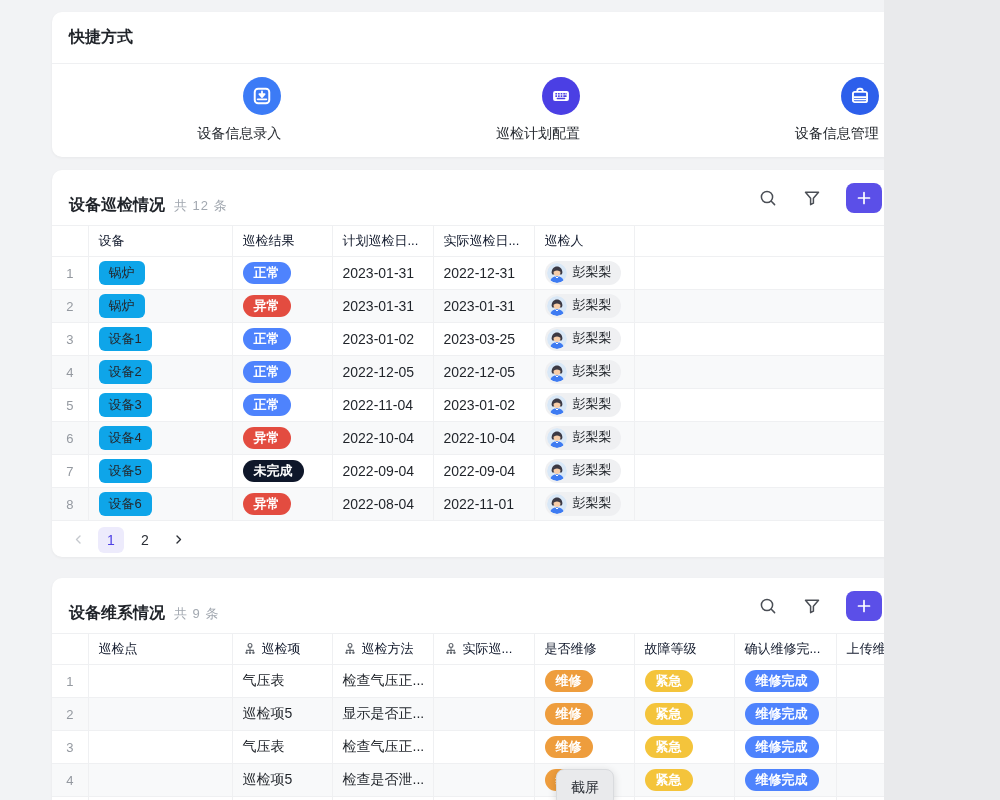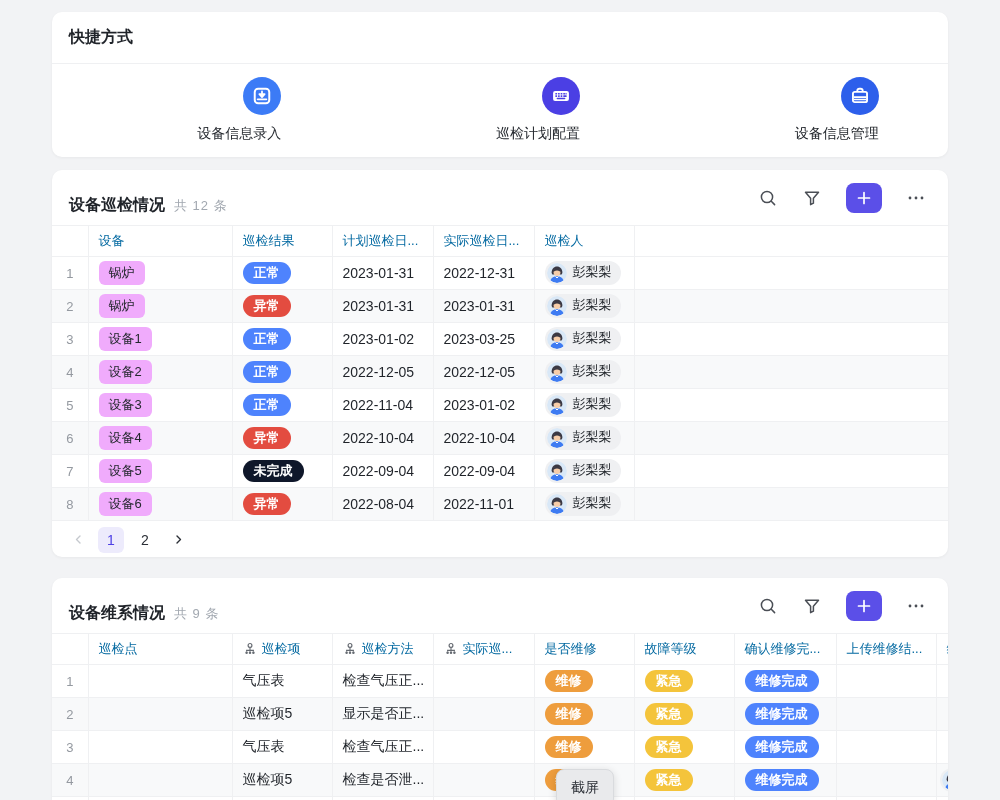--- a/index.html
+++ b/index.html
@@ -1,17 +1,17 @@
 <!DOCTYPE html>
 <html><head>
 <meta charset="utf-8">
 <style>
   * { margin:0; padding:0; box-sizing:border-box; }
   body { background:#E9EAEC; }
-  .page { position:relative; width:1000px; height:800px; background:#F2F3F5; overflow:hidden;
+  .page { position:relative; width:884px; height:800px; background:#F2F3F5; overflow:hidden;
           font-family:"Liberation Sans", sans-serif; color:#1F2329; }
   .card { position:absolute; left:52px; width:896px; background:#fff; border-radius:10px;
           box-shadow:0 1px 3px rgba(31,35,41,.05); }
   #card-shortcuts { top:12px; height:145px; }
   #card-inspection { top:170px; height:387px; }
   #card-maintenance { top:578px; height:262px; }
 
   
   .card-title-row { height:51px; display:flex; align-items:center; padding:0 17px;
                     font-size:16px; font-weight:700; }
@@ -29,36 +29,36 @@
   .count { font-size:13px; color:#A2A8B0; letter-spacing:1px; }
   .head-tools { display:flex; align-items:center; gap:24px; }
   .tool { cursor:pointer; display:flex; align-items:center; }
   .add-btn { width:36px; height:30px; border-radius:8px; background:#5B4FE8; border:none;
              display:flex; align-items:center; justify-content:center; cursor:pointer; }
 
   
   table { border-collapse:collapse; table-layout:fixed; width:896px; }
   th, td { border-bottom:1px solid #EFF0F2; border-right:1px solid #EFF0F2;
            padding:0 10px; text-align:left; overflow:hidden; white-space:nowrap; }
-  th { height:31px; font-size:13px; font-weight:400; color:#0369a1; border-top:1px solid #EFF0F2; }
+  th { height:31px; font-size:13px; font-weight:400; color:#0f172a; border-top:1px solid #EFF0F2; }
   td { height:33px; font-size:14px; }
   .no-r { border-right:none; }
   .num { text-align:center; color:#9499A0; font-size:13px; padding:0 4px; }
   tbody tr:nth-child(even) { background:#F8F9FA; }
   .th-flex { display:flex; align-items:center; gap:5px; }
 
   .pill { display:inline-flex; align-items:center; height:22px; padding:0 11px; border-radius:11px;
           color:#fff; font-size:13px; font-weight:700; }
   .pill[data-variant="blue"]   { background:#4E83FD; }
   .pill[data-variant="red"]    { background:#E34C40; }
   .pill[data-variant="green"]  { background:#0f172a; }
   .pill[data-variant="orange"] { background:#EE9D3D; }
   .pill[data-variant="yellow"] { background:#F4C43B; }
 
-  .tag { display:inline-block; padding:3px 10px; border-radius:6px; background:#f0abfc; font-size:13px; color:#24282E; }
+  .tag { display:inline-block; padding:3px 10px; border-radius:6px; background:#0ea5e9; font-size:13px; color:#24282E; }
   .person { display:inline-flex; align-items:flex-start; gap:6px; background:#EFF0F2; border-radius:12px;
             padding:2px 9px 2px 2px; font-size:13px; color:#24282E; }
   .avatar { width:20px; height:20px; border-radius:50%; display:block; flex:none; }
   .cut-cell { padding:0 0 0 3px; }
 
   
   .pagination { display:flex; align-items:center; gap:8px; padding:5px 14px; height:37px; }
   .pg-arrow { width:24px; height:24px; display:flex; align-items:center; justify-content:center; cursor:pointer; }
   .pg-num { min-width:26px; height:26px; display:flex; align-items:center; justify-content:center;
             border-radius:6px; font-size:14px; cursor:pointer; color:#2B2F36; }

